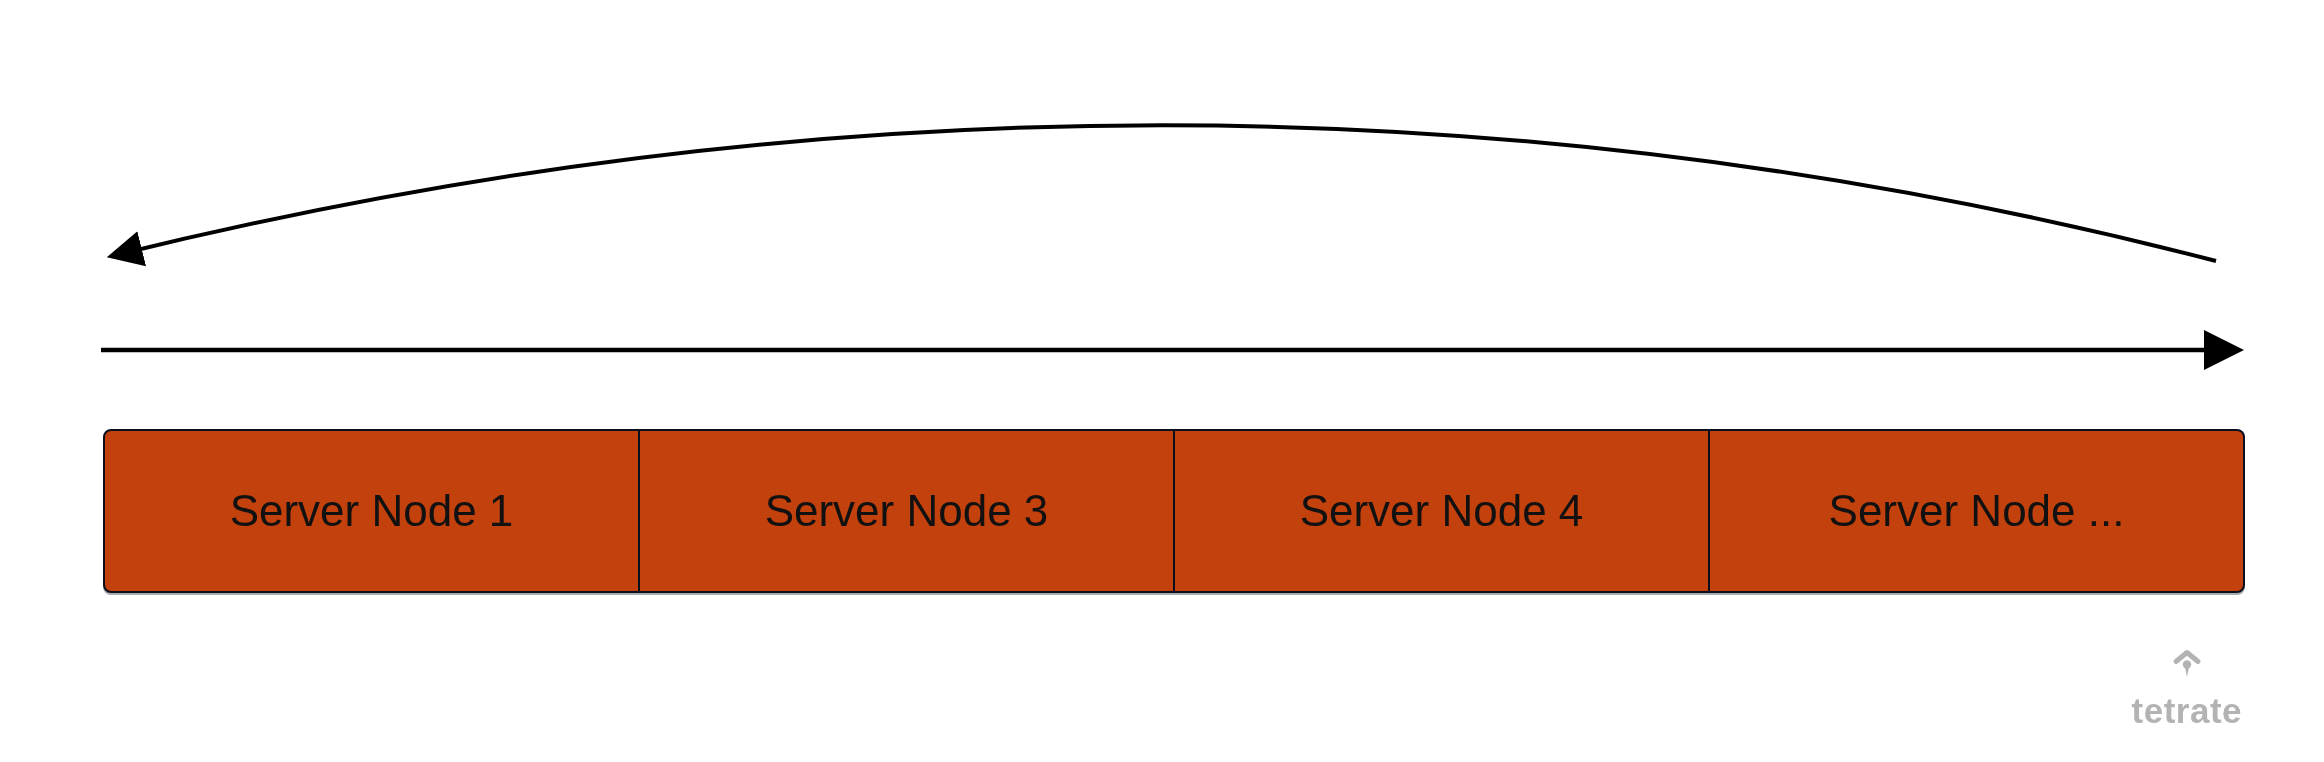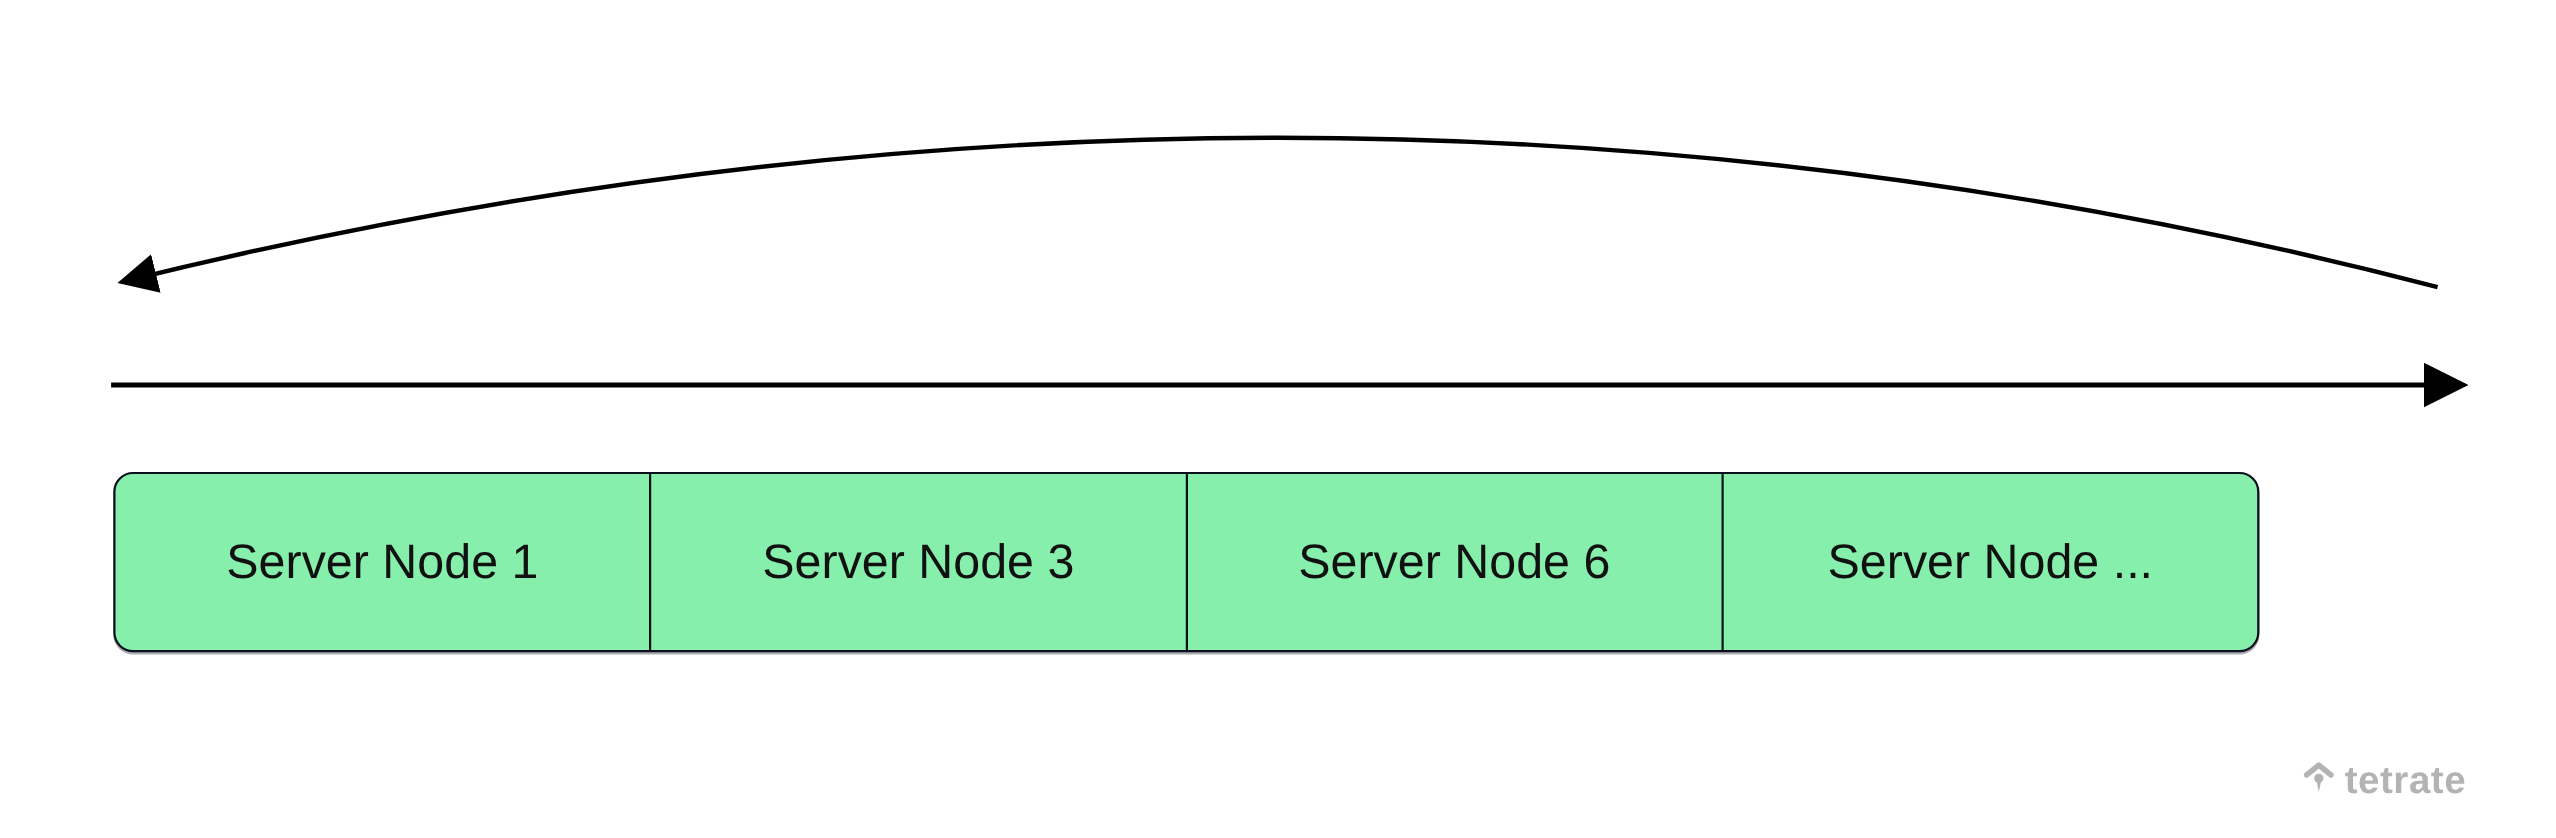--- a/index.html
+++ b/index.html
@@ -21,27 +21,27 @@
     line-height: 1;
     color: #111111;
     background: #ffffff;
     padding: 0 14px;
     white-space: nowrap;
   }
   .node-row {
     position: absolute;
     left: 103px;
     top: 429px;
-    width: 1951px;
+    width: 2142px;
     height: 164px;
     display: flex;
     box-sizing: border-box;
-    background: #86efac;
+    background: #c2410c;
     border: 2.5px solid #0a0f1e;
-    border-radius: 18px;
+    border-radius: 8px;
     box-shadow: 0 2px 0 rgba(10, 15, 30, 0.35);
   }
   .node-cell {
     flex: 1 1 0;
     display: flex;
     align-items: center;
     justify-content: center;
     font-size: 44px;
     color: #111111;
     white-space: nowrap;
@@ -49,20 +49,21 @@
   }
   .node-cell + .node-cell { border-left: 2.5px solid #0a0f1e; }
   .brand {
     position: absolute;
     right: 82px;
     bottom: 34px;
     display: flex;
     align-items: center;
     gap: 9px;
     color: #b3b3b3;
+    flex-direction: column;
   }
   .brand-text {
     font-size: 35px;
     font-weight: bold;
     letter-spacing: 0.5px;
     line-height: 1;
   }
 </style>
 </head>
 <body>
@@ -76,21 +77,21 @@
       </marker>
     </defs>
     <path d="M 112 256 Q 1180 -8 2216 261" fill="none" stroke="#000000" stroke-width="4" marker-start="url(#arrowhead)"></path>
     <line x1="101" y1="350" x2="2238" y2="350" stroke="#000000" stroke-width="4.5" marker-end="url(#arrowhead)"></line>
   </svg>
 
 
   <div class="node-row">
     <div class="node-cell">Server Node 1</div>
     <div class="node-cell">Server Node 3</div>
-    <div class="node-cell">Server Node 6</div>
+    <div class="node-cell">Server Node 4</div>
     <div class="node-cell">Server Node ...</div>
   </div>
 
   <div class="brand">
     <span>
       <svg width="30" height="32" viewBox="0 0 30 32" aria-hidden="true">
         <path d="M4 13.5 L15 4.5 L26 13.5" fill="none" stroke="#b3b3b3" stroke-width="5" stroke-linecap="round" stroke-linejoin="round"></path>
         <circle cx="15" cy="16.5" r="4.2" fill="#b3b3b3"></circle>
         <path d="M13 19.5 L15 29 L17 19.5 z" fill="#b3b3b3"></path>
       </svg>

